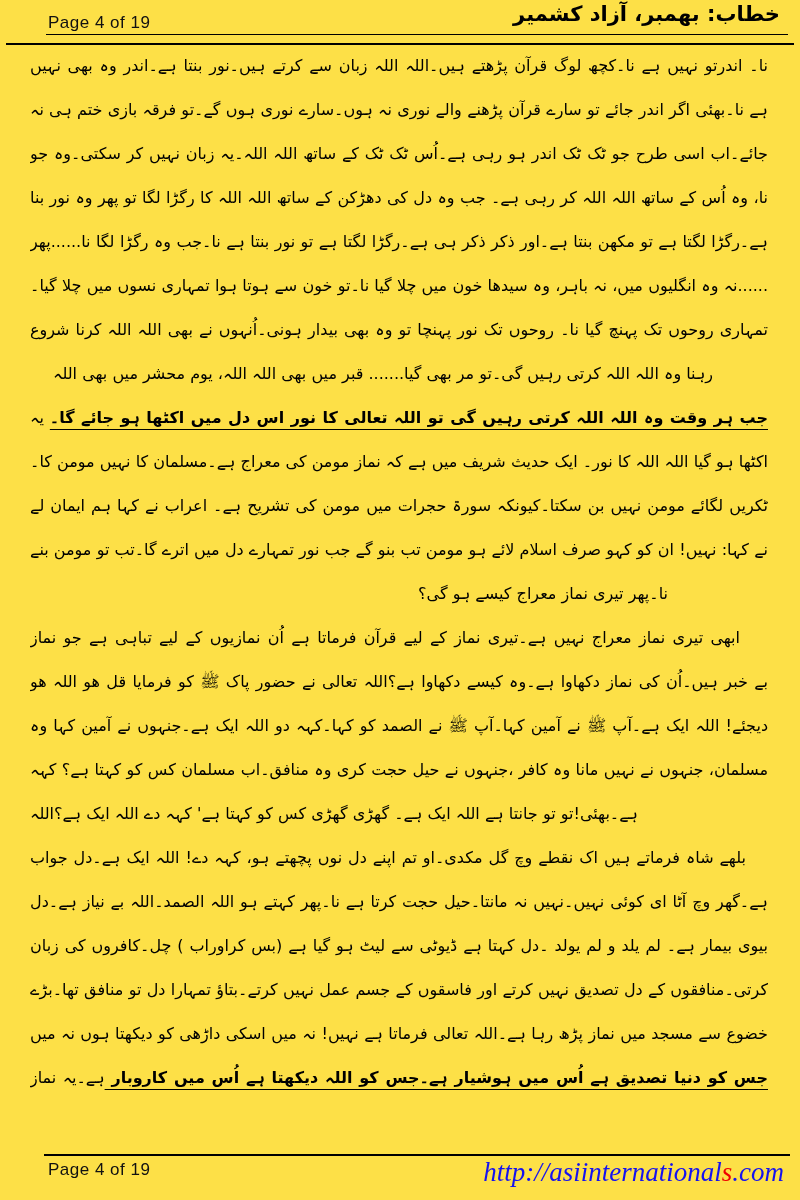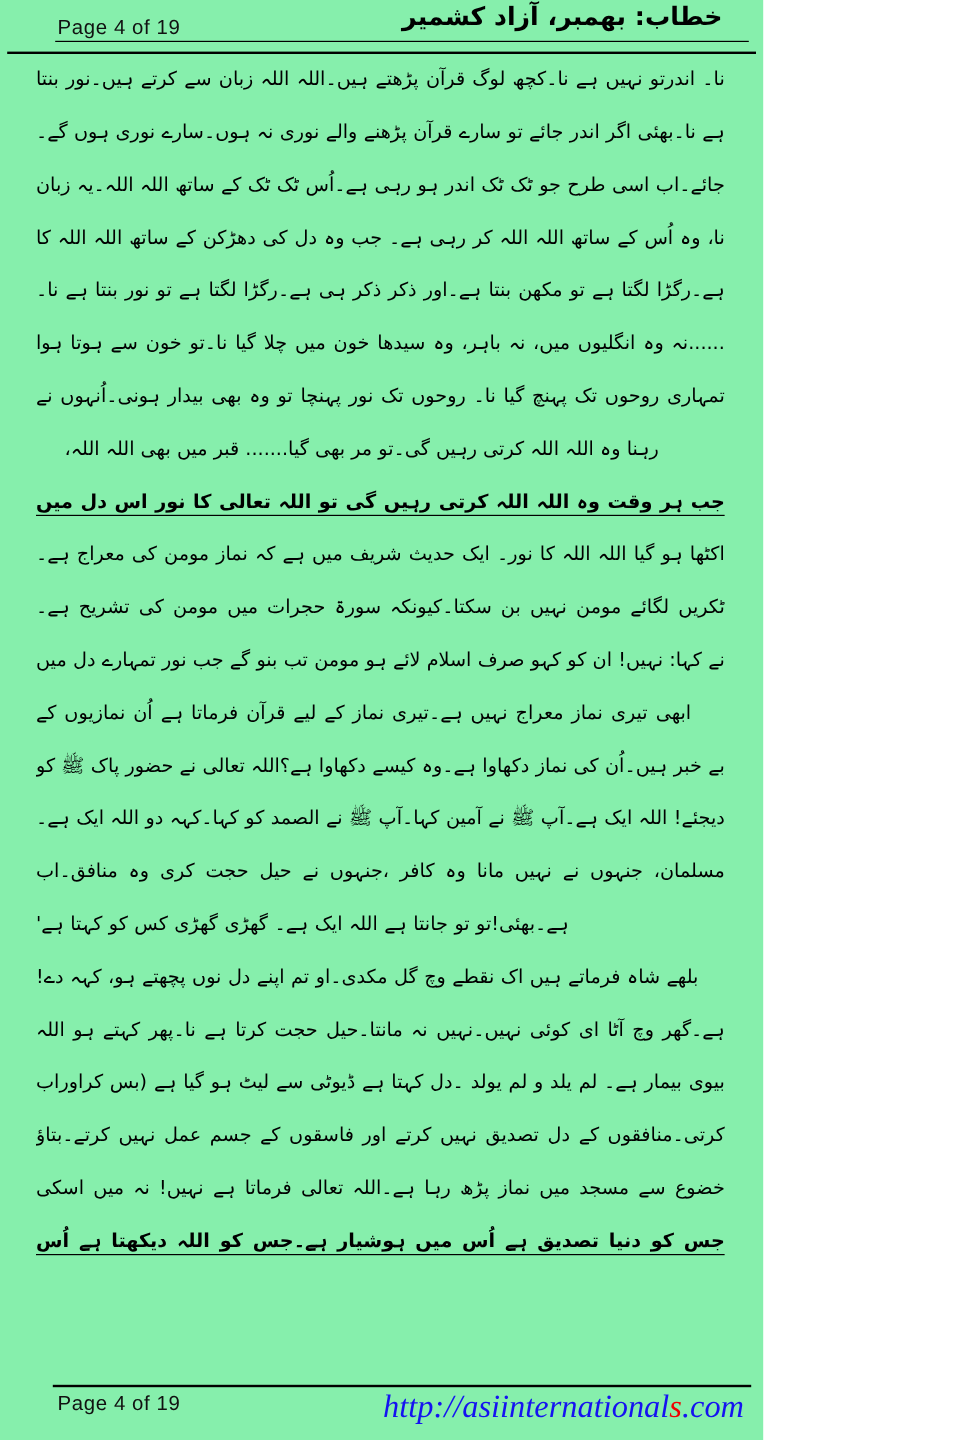--- a/index.html
+++ b/index.html
@@ -1,21 +1,21 @@
 <!DOCTYPE html>
 <html lang="ur"><head>
 <meta charset="utf-8">
 <style>
   html,body{margin:0;padding:0;background:#ffffff;}
-  .page{position:relative;width:636px;height:1200px;background:#86efac;overflow:hidden;
+  .page{position:relative;width:800px;height:1200px;background:#fde047;overflow:hidden;
         font-family:"Liberation Sans",sans-serif;color:#000;}
   
   .pageno{font-family:"Liberation Sans",sans-serif;font-size:17px;color:#111;letter-spacing:0.5px;}
   .header .pageno{position:absolute;left:48px;top:13px;}
-  .doctitle{position:absolute;right:34px;top:2px;font-size:21px;font-weight:bold;
+  .doctitle{position:absolute;right:20px;top:2px;font-size:21px;font-weight:bold;
             direction:rtl;font-family:"DejaVu Sans",sans-serif;}
   .rule{position:absolute;background:#000;}
   .rule-top-1{left:46px;right:12px;top:34px;height:1px;}
   .rule-top-2{left:6px;right:6px;top:43px;height:2px;}
   .rule-bottom{left:44px;right:10px;top:1154px;height:2px;}
   .footer .pageno{position:absolute;left:48px;top:1160px;}
   .url{position:absolute;right:16px;top:1157px;font-family:"Liberation Serif",serif;
        font-style:italic;font-size:27px;text-decoration:none;color:#1512f0;}
   .url-red{color:#f00000;}
   
@@ -45,20 +45,21 @@
       <div class="line"><span>جائے۔اب اسی طرح جو ٹک ٹک اندر ہو رہی ہے۔اُس ٹک ٹک کے ساتھ اللہ اللہ۔یہ زبان نہیں کر سکتی۔وہ جو مخلوق جاگی ہے</span></div>
       <div class="line"><span>نا، وہ اُس کے ساتھ اللہ اللہ کر رہی ہے۔ جب وہ دل کی دھڑکن کے ساتھ اللہ اللہ کا رگڑا لگا تو پھر وہ نور بنا نا۔دودھ، دودھ ہی</span></div>
       <div class="line"><span>ہے۔رگڑا لگتا ہے تو مکھن بنتا ہے۔اور ذکر ذکر ہی ہے۔رگڑا لگتا ہے تو نور بنتا ہے نا۔جب وہ رگڑا لگا نا......پھر وہ جو نور بنا نا</span></div>
       <div class="line"><span>......نہ وہ انگلیوں میں، نہ باہر، وہ سیدھا خون میں چلا گیا نا۔تو خون سے ہوتا ہوا تمہاری نسوں میں چلا گیا۔نسوں سے ہوتا ہوا</span></div>
       <div class="line"><span>تمہاری روحوں تک پہنچ گیا نا۔ روحوں تک نور پہنچا تو وہ بھی بیدار ہونی۔اُنہوں نے بھی اللہ اللہ کرنا شروع کر دی۔پھر تم سوتے</span></div>
       <div class="line right" style="margin-right: 55px;"><span>رہنا وہ اللہ اللہ کرتی رہیں گی۔تو مر بھی گیا....... قبر میں بھی اللہ اللہ، یوم محشر میں بھی اللہ اللہ۔</span></div>
       <div class="line"><span class="bold underline">جب ہر وقت وہ اللہ اللہ کرتی رہیں گی تو اللہ تعالی کا نور اس دل میں اکٹھا ہو جائے گا۔</span><span> یہ اُس کا ہیڈ کوارٹر ہے۔یہ جنریٹر ہے،</span></div>
       <div class="line"><span>اکٹھا ہو گیا اللہ اللہ کا نور۔ ایک حدیث شریف میں ہے کہ نماز مومن کی معراج ہے۔مسلمان کا نہیں مومن کا۔مسلمان ساری عمر</span></div>
       <div class="line"><span>ٹکریں لگائے مومن نہیں بن سکتا۔کیونکہ سورۃ حجرات میں مومن کی تشریح ہے۔ اعراب نے کہا ہم ایمان لے آئے۔اللہ تعالی</span></div>
       <div class="line"><span>نے کہا: نہیں! ان کو کہو صرف اسلام لائے ہو مومن تب بنو گے جب نور تمہارے دل میں اترے گا۔تب تو مومن بنے گا</span></div>
+      <div class="line right" style="margin-right: 100px;"><span>نا۔پھر تیری نماز معراج کیسے ہو گی؟</span></div>
       <div class="line" style="text-indent: 28px;"><span>ابھی تیری نماز معراج نہیں ہے۔تیری نماز کے لیے قرآن فرماتا ہے اُن نمازیوں کے لیے تباہی ہے جو نماز حقیقت سے</span></div>
       <div class="line"><span>بے خبر ہیں۔اُن کی نماز دکھاوا ہے۔وہ کیسے دکھاوا ہے؟اللہ تعالی نے حضور پاک ﷺ کو فرمایا قل ھو اللہ ھو احد ۔کہہ</span></div>
       <div class="line"><span>دیجئے! اللہ ایک ہے۔آپ ﷺ نے آمین کہا۔آپ ﷺ نے الصمد کو کہا۔کہہ دو اللہ ایک ہے۔جنہوں نے آمین کہا وہ</span></div>
       <div class="line"><span>مسلمان، جنہوں نے نہیں مانا وہ کافر ،جنہوں نے حیل حجت کری وہ منافق۔اب مسلمان کس کو کہتا ہے؟ کہہ دے اللہ ایک</span></div>
       <div class="line" style="margin-right: 130px;"><span>ہے۔بھئی!تو تو جانتا ہے اللہ ایک ہے۔ گھڑی گھڑی کس کو کہتا ہے' کہہ دے اللہ ایک ہے؟اللہ ایک ہے۔</span></div>
       <div class="line" style="text-indent: 22px;"><span>بلھے شاہ فرماتے ہیں اک نقطے وچ گل مکدی۔او تم اپنے دل نوں پچھتے ہو، کہہ دے! اللہ ایک ہے۔دل جواب دیتا</span></div>
       <div class="line"><span>ہے۔گھر وچ آٹا ای کوئی نہیں۔نہیں نہ مانتا۔حیل حجت کرتا ہے نا۔پھر کہتے ہو اللہ الصمد۔اللہ بے نیاز ہے۔دل کہتا ہے نہیں</span></div>
       <div class="line"><span>بیوی بیمار ہے۔ لم یلد و لم یولد ۔دل کہتا ہے ڈیوٹی سے لیٹ ہو گیا ہے (بس کراوراب ) چل۔کافروں کی زبان اقرار نہیں</span></div>
       <div class="line"><span>کرتی۔منافقوں کے دل تصدیق نہیں کرتے اور فاسقوں کے جسم عمل نہیں کرتے۔بتاؤ تمہارا دل تو منافق تھا۔بڑے خشوع</span></div>
       <div class="line"><span>خضوع سے مسجد میں نماز پڑھ رہا ہے۔اللہ تعالی فرماتا ہے نہیں! نہ میں اسکی داڑھی کو دیکھتا ہوں نہ میں اس کے سجدے کو دیکھتا</span></div>

